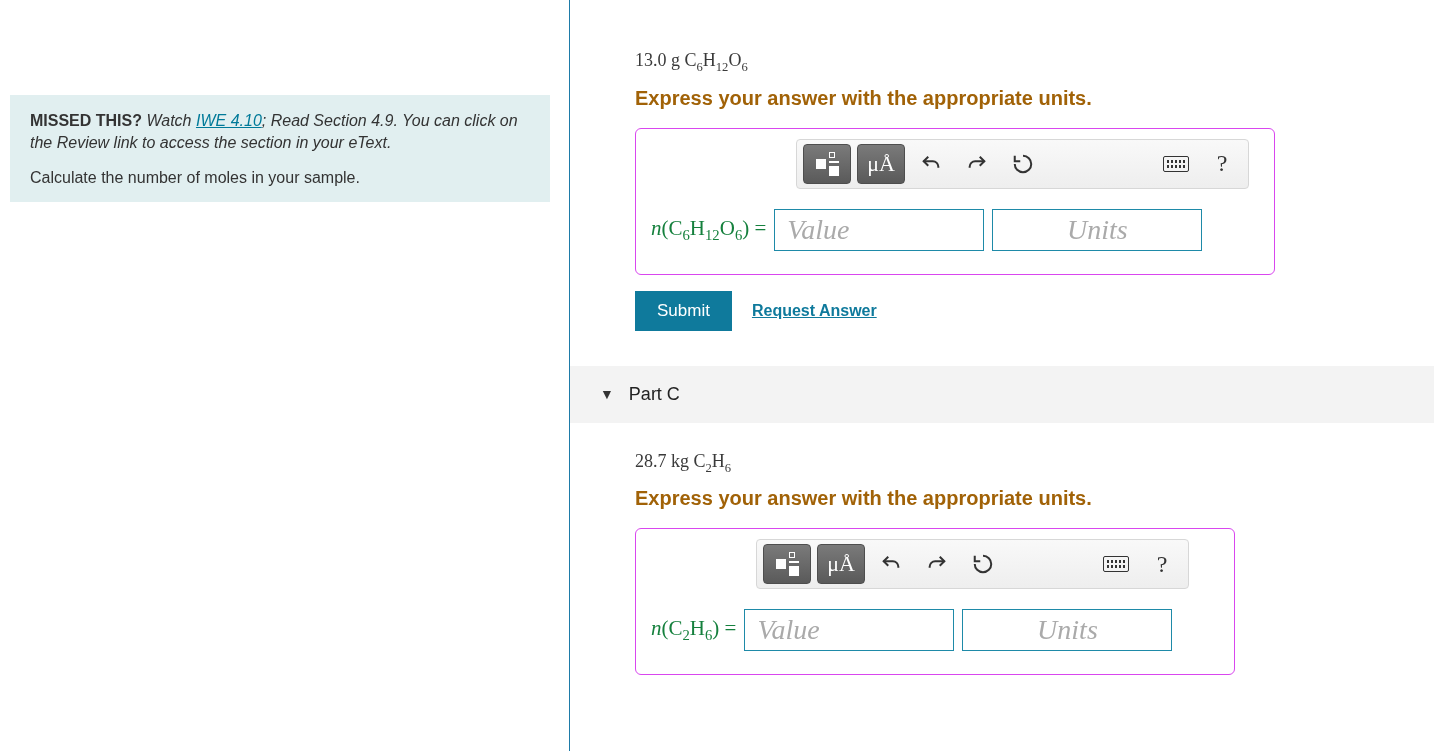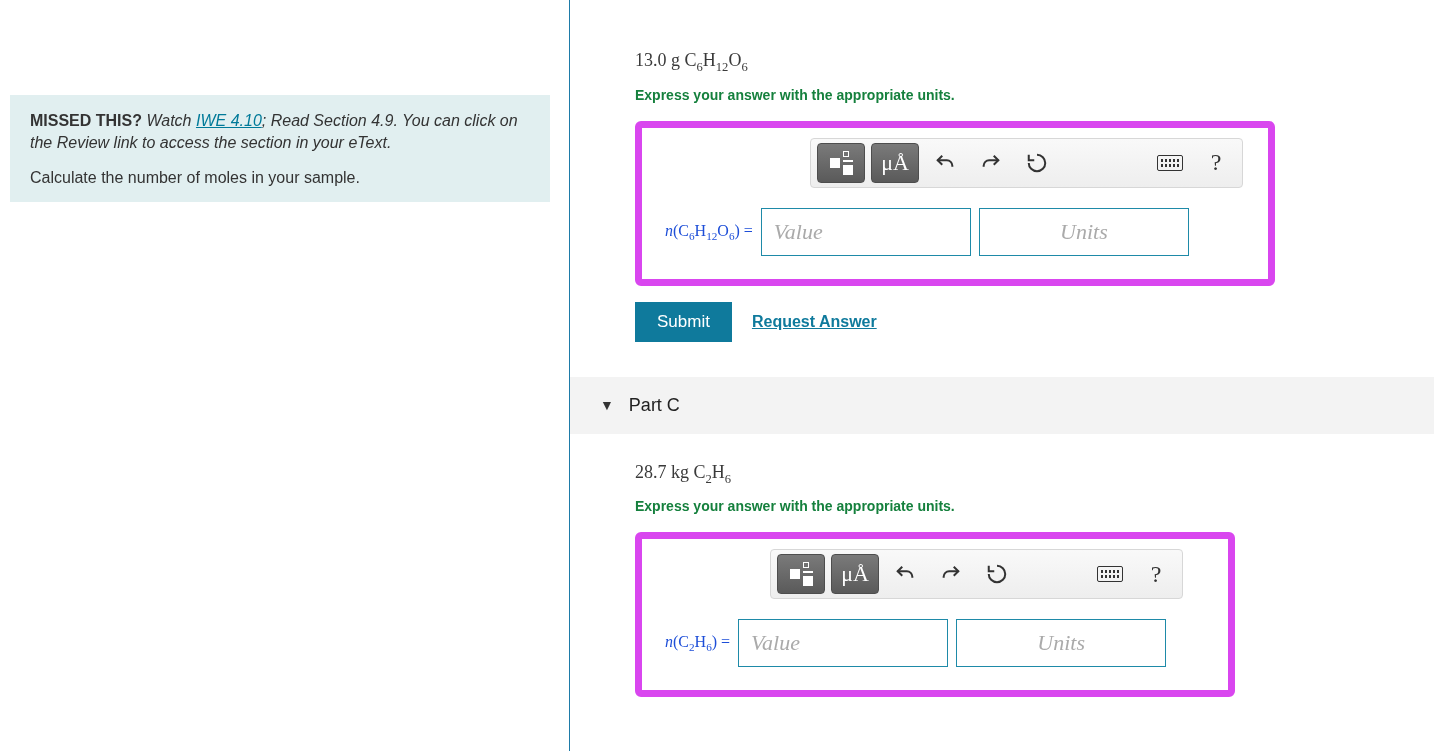--- a/index.html
+++ b/index.html
@@ -42,29 +42,29 @@
   .part-body { padding: 0 0 0 65px; }
   .formula-line {
     font-family: "Times New Roman", serif;
     font-size: 18px;
     color: #3a3a3a;
     margin-bottom: 12px;
   }
   .formula-line sub { font-size: 0.7em; vertical-align: sub; }
   .instruction {
     font-weight: bold;
-    font-size: 14px;
-    color: #15803d;
+    font-size: 20px;
+    color: #a16207;
     margin-bottom: 18px;
   }
   .answer-panel {
-    border: 7px solid #d946ef;
+    border: 1px solid #d946ef;
     border-radius: 6px;
     width: 640px;
-    padding: 10px 0 18px 8px;
+    padding: 10px 0 18px 0;
     margin-bottom: 16px;
   }
   .toolbar {
     background: linear-gradient(#f9f9f9,#eeeeee);
     border: 1px solid #d7d7d7;
     border-radius: 4px;
     margin: 0 25px 20px 160px;
     height: 50px;
     display: flex;
     align-items: center;
@@ -100,33 +100,33 @@
   .fraction-icon .sq.sm { width: 6px; height: 6px; border:1px solid #fff; background:transparent; }
   .fraction-icon .bar { width: 10px; height: 2px; background: #fff; }
 
   .answer-row {
     display: flex;
     align-items: center;
     padding: 0 25px 5px 15px;
   }
   .answer-label {
     font-family: "Times New Roman", serif;
-    font-size: 16px;
-    color: #1d4ed8;
+    font-size: 21px;
+    color: #15803d;
     font-style: italic;
     padding-right: 8px;
     white-space: nowrap;
   }
   .answer-label .roman { font-style: normal; }
   .answer-label sub { font-size: 0.7em; font-style: normal; }
   input.value-input, input.units-input {
-    height: 48px;
+    height: 42px;
     border: 1px solid #1e8aa8;
     font-family: "Times New Roman", serif;
-    font-size: 22px;
+    font-size: 28px;
     font-style: italic;
     color: #333;
     padding: 0 12px;
     outline: none;
   }
   input.value-input::placeholder,
   input.units-input::placeholder { color: #aaa; font-style: italic; }
   input.value-input { width: 210px; margin-right: 8px; }
   input.units-input { width: 210px; text-align: center; }
 

